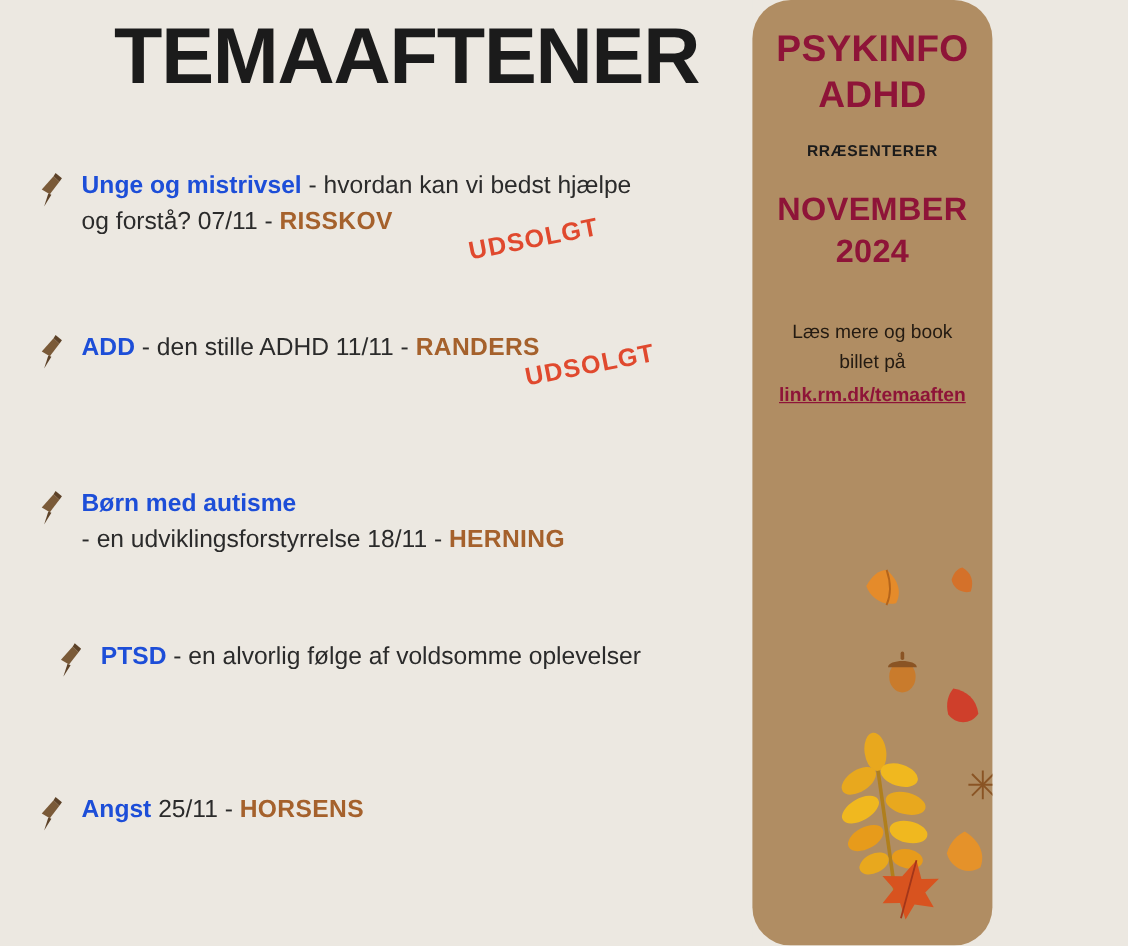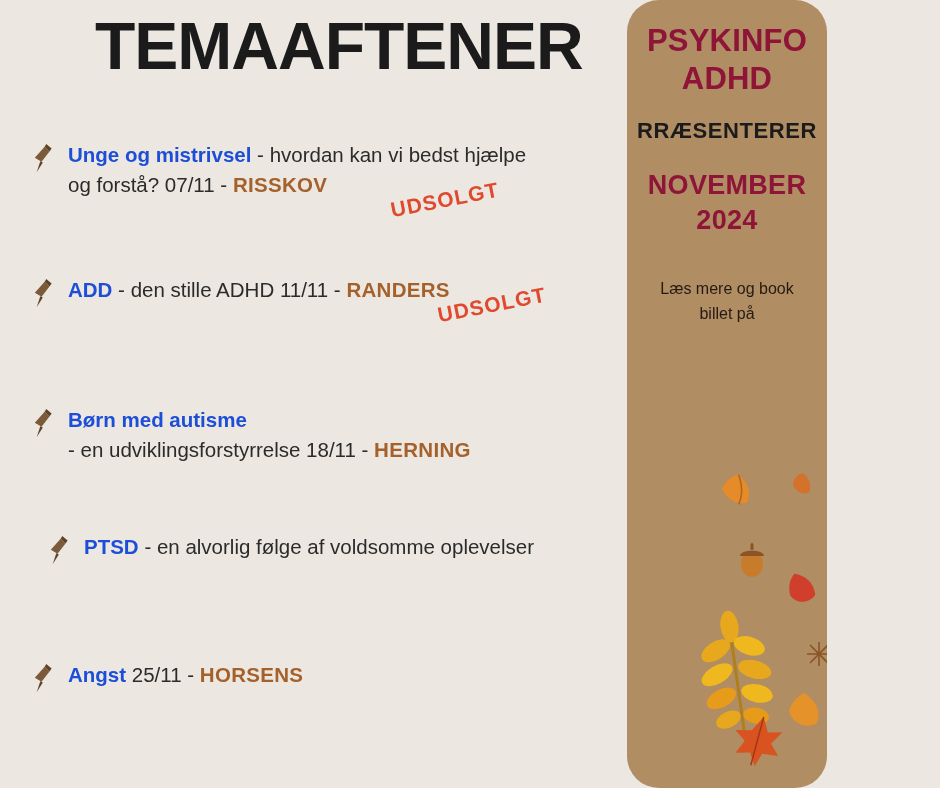--- a/index.html
+++ b/index.html
@@ -99,21 +99,21 @@
     margin-top: 22px;
     font-size: 31px;
     font-weight: bold;
     line-height: 38px;
     color: #8e1438;
     font-family: "Liberation Sans", sans-serif;
     letter-spacing: 0.2px;
   }
   .presents {
     margin-top: 20px;
-    font-size: 22px;
+    font-size: 13px;
     font-weight: bold;
     color: #1b1b1b;
     letter-spacing: 0.6px;
     font-family: "Liberation Sans", sans-serif;
   }
   .month {
     margin-top: 24px;
     font-size: 27px;
     font-weight: bold;
     line-height: 35px;
@@ -247,20 +247,21 @@
     <div class="presents">RRÆSENTERER</div>
 
     <div class="month">
       <div>NOVEMBER</div>
       <div>2024</div>
     </div>
 
     <div class="booking">
       <div>Læs mere og book</div>
       <div>billet på</div>
+      <a class="link" href="#">link.rm.dk/temaaften</a>
     </div>
 
     <span class="leaf" style="left:82px; top:470px;">
       <svg width="48" height="46" viewBox="0 0 48 46">
         <g transform="rotate(18 24 23)">
           <path d="M24 4 C34 8 42 16 40 28 C30 34 18 30 12 22 C14 12 18 6 24 4 Z" fill="#e58b2a"></path>
           <path d="M24 4 C30 12 34 22 33 32" stroke="#b4641b" stroke-width="1.6" fill="none"></path>
         </g>
       </svg>
     </span>

